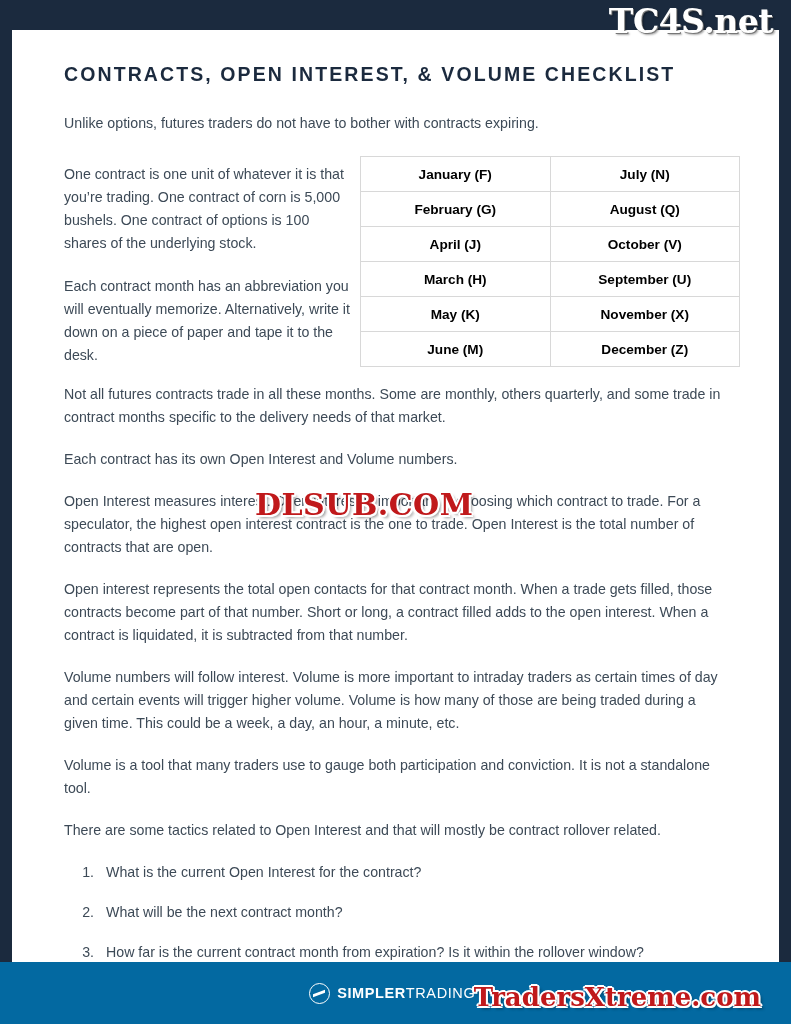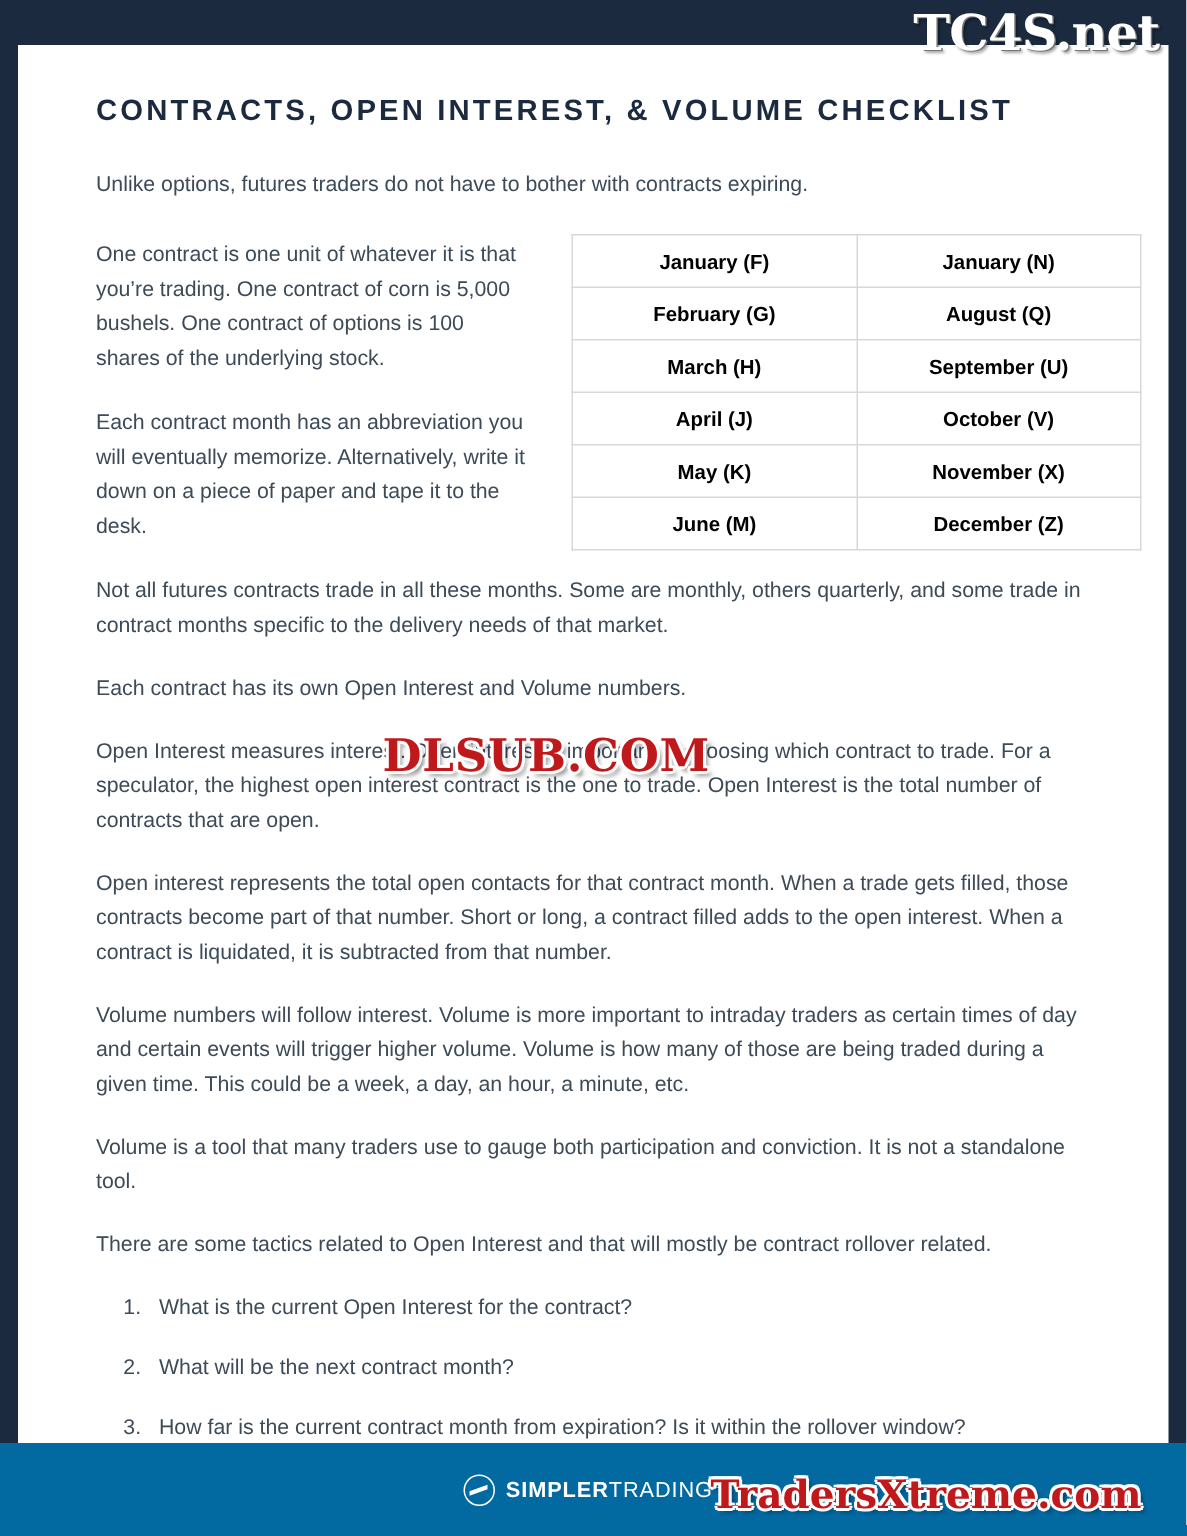--- a/index.html
+++ b/index.html
@@ -82,22 +82,22 @@
 
   p.para {
     font-size: 14.2px;
     line-height: 23px;
     color: #3d4a57;
     margin: 0 0 19px 0;
   }
 
   .split {
     display: flex;
-    align-items: center;
-    gap: 29px;
+    align-items: flex-end;
+    gap: 8px;
     margin-bottom: 16px;
   }
   .split .left-col {
     width: 288px;
     flex: none;
   }
   .split .left-col p {
     font-size: 14.2px;
     line-height: 23px;
     color: #3d4a57;
@@ -238,33 +238,33 @@
     <div class="split">
       <div class="left-col">
         <p>One contract is one unit of whatever it is that you’re trading. One contract of corn is 5,000 bushels. One contract of options is 100 shares of the underlying stock.</p>
         <p>Each contract month has an abbreviation you will eventually memorize. Alternatively, write it down on a piece of paper and tape it to the desk.</p>
       </div>
 
       <table class="months">
         <tbody>
           <tr>
             <td>January (F)</td>
-            <td>January (N)</td>
+            <td>July (N)</td>
           </tr>
           <tr>
             <td>February (G)</td>
             <td>August (Q)</td>
           </tr>
           <tr>
+            <td>April (J)</td>
+            <td>October (V)</td>
+          </tr>
+          <tr>
             <td>March (H)</td>
             <td>September (U)</td>
-          </tr>
-          <tr>
-            <td>April (J)</td>
-            <td>October (V)</td>
           </tr>
           <tr>
             <td>May (K)</td>
             <td>November (X)</td>
           </tr>
           <tr>
             <td>June (M)</td>
             <td>December (Z)</td>
           </tr>
         </tbody>

